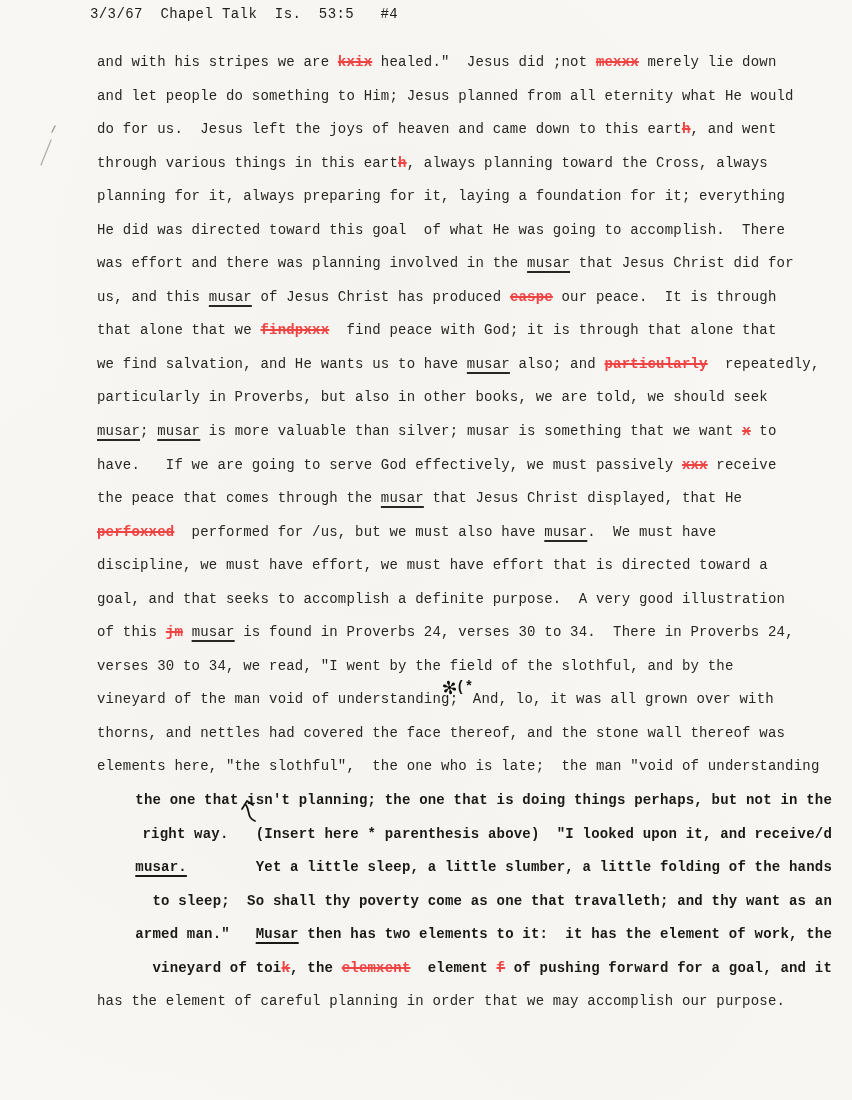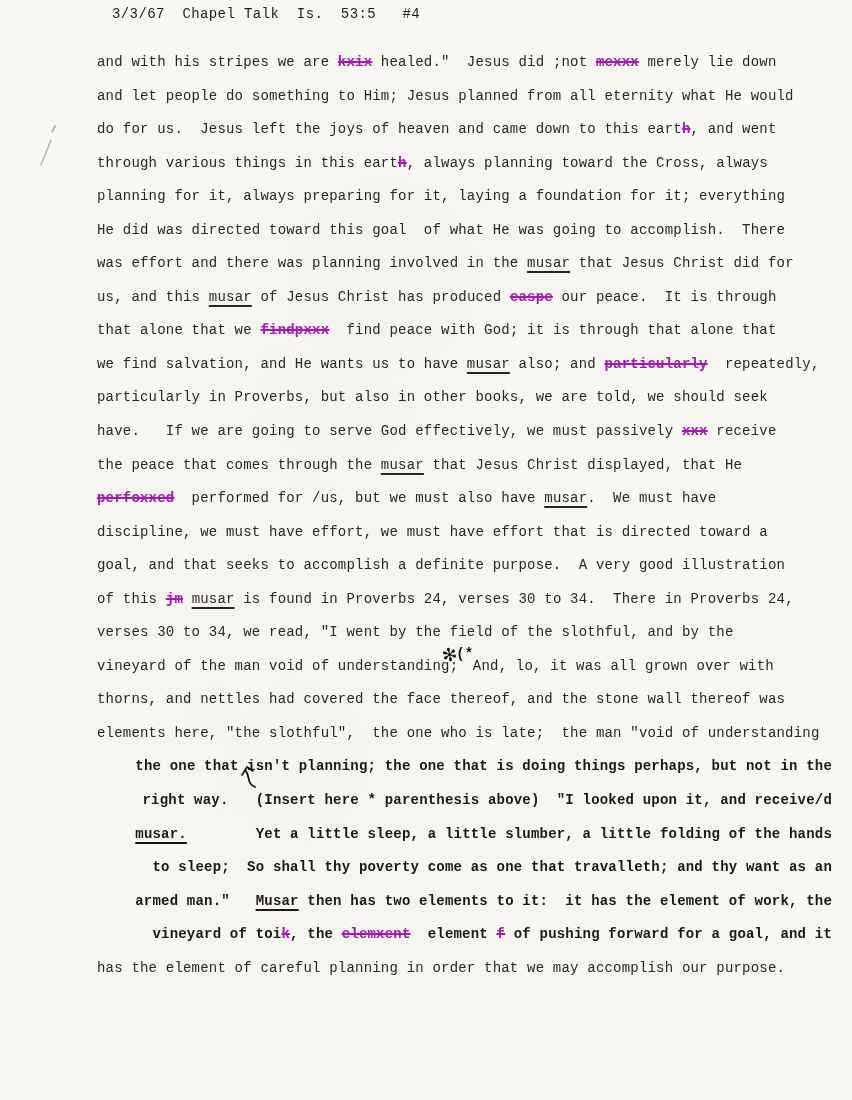--- a/index.html
+++ b/index.html
@@ -8,34 +8,34 @@
     font-family:"Liberation Mono","DejaVu Sans Mono",monospace;
     background:
       radial-gradient(circle at 45% 25%, rgba(60,50,30,0.018), transparent 40%),
       radial-gradient(circle at 25% 65%, rgba(60,50,30,0.014), transparent 45%),
       radial-gradient(circle at 70% 85%, rgba(60,50,30,0.012), transparent 45%),
       #f8f7f3;
     color:#2a2622;
   }
   .page{position:absolute;inset:0;}
   .doc-header{
-    position:absolute;left:112px;top:6px;
+    position:absolute;left:90px;top:6px;
     font-size:14px;letter-spacing:.4px;white-space:pre;color:#201d19;
   }
   .doc-body{
     position:absolute;left:97px;top:46px;right:20px;
     font-size:14px;
   }
   .line{
     white-space:pre;height:33.55px;line-height:33.55px;
     letter-spacing:.2px;
   }
   .b{font-weight:700;color:#1b1815;text-align:right;}
   .xx{
-    font-weight:700;color:#a21caf;
+    font-weight:700;color:#ef4444;
     text-decoration:line-through;
     text-decoration-thickness:2.2px;
   }
   .ul{
     text-decoration:underline;
     text-underline-offset:4px;
     text-decoration-thickness:1.6px;
     margin-top:24px;
   }
   
@@ -73,20 +73,21 @@
       <div class="line"><span>and let people do something to Him; Jesus planned from all eternity what He would</span></div>
       <div class="line"><span>do for us.  Jesus left the joys of heaven and came down to this eart</span><span class="xx">h</span><span>, and went</span></div>
       <div class="line"><span>through various things in this eart</span><span class="xx">h</span><span>, always planning toward the Cross, always</span></div>
       <div class="line"><span>planning for it, always preparing for it, laying a foundation for it; everything</span></div>
       <div class="line"><span>He did was directed toward this goal  of what He was going to accomplish.  There</span></div>
       <div class="line"><span>was effort and there was planning involved in the </span><span class="ul">musar</span><span> that Jesus Christ did for</span></div>
       <div class="line"><span>us, and this </span><span class="ul">musar</span><span> of Jesus Christ has produced </span><span class="xx">easpe</span><span> our peace.  It is through</span></div>
       <div class="line"><span>that alone that we </span><span class="xx">findpxxx</span><span>  find peace with God; it is through that alone that</span></div>
       <div class="line"><span>we find salvation, and He wants us to have </span><span class="ul">musar</span><span> also; and </span><span class="xx">particularly</span><span>  repeatedly,</span></div>
       <div class="line"><span>particularly in Proverbs, but also in other books, we are told, we should seek</span></div>
+      <div class="line"><span class="ul">musar</span><span>; </span><span class="ul">musar</span><span> is more valuable than silver; musar is something that we want </span><span class="xx">x</span><span> to</span></div>
       <div class="line"><span>have.   If we are going to serve God effectively, we must passively </span><span class="xx">xxx</span><span> receive</span></div>
       <div class="line"><span>the peace that comes through the </span><span class="ul">musar</span><span> that Jesus Christ displayed, that He</span></div>
       <div class="line"><span class="xx">perfoxxed</span><span>  performed for /us, but we must also have </span><span class="ul">musar</span><span>.  We must have</span></div>
       <div class="line"><span>discipline, we must have effort, we must have effort that is directed toward a</span></div>
       <div class="line"><span>goal, and that seeks to accomplish a definite purpose.  A very good illustration</span></div>
       <div class="line"><span>of this </span><span class="xx">jm</span><span> </span><span class="ul">musar</span><span> is found in Proverbs 24, verses 30 to 34.  There in Proverbs 24,</span></div>
       <div class="line"><span>verses 30 to 34, we read, "I went by the field of the slothful, and by the</span></div>
       <div class="line"><span>vineyard of the man void of understanding;</span><span class="supwrap"><span class="hwast">✻</span><span class="sup">(*</span></span><span> And, lo, it was all grown over with</span></div>
       <div class="line"><span>thorns, and nettles had covered the face thereof, and the stone wall thereof was</span></div>
       <div class="line"><span>elements here, "the slothful",  the one who is late;  the man "void of understanding</span></div>

